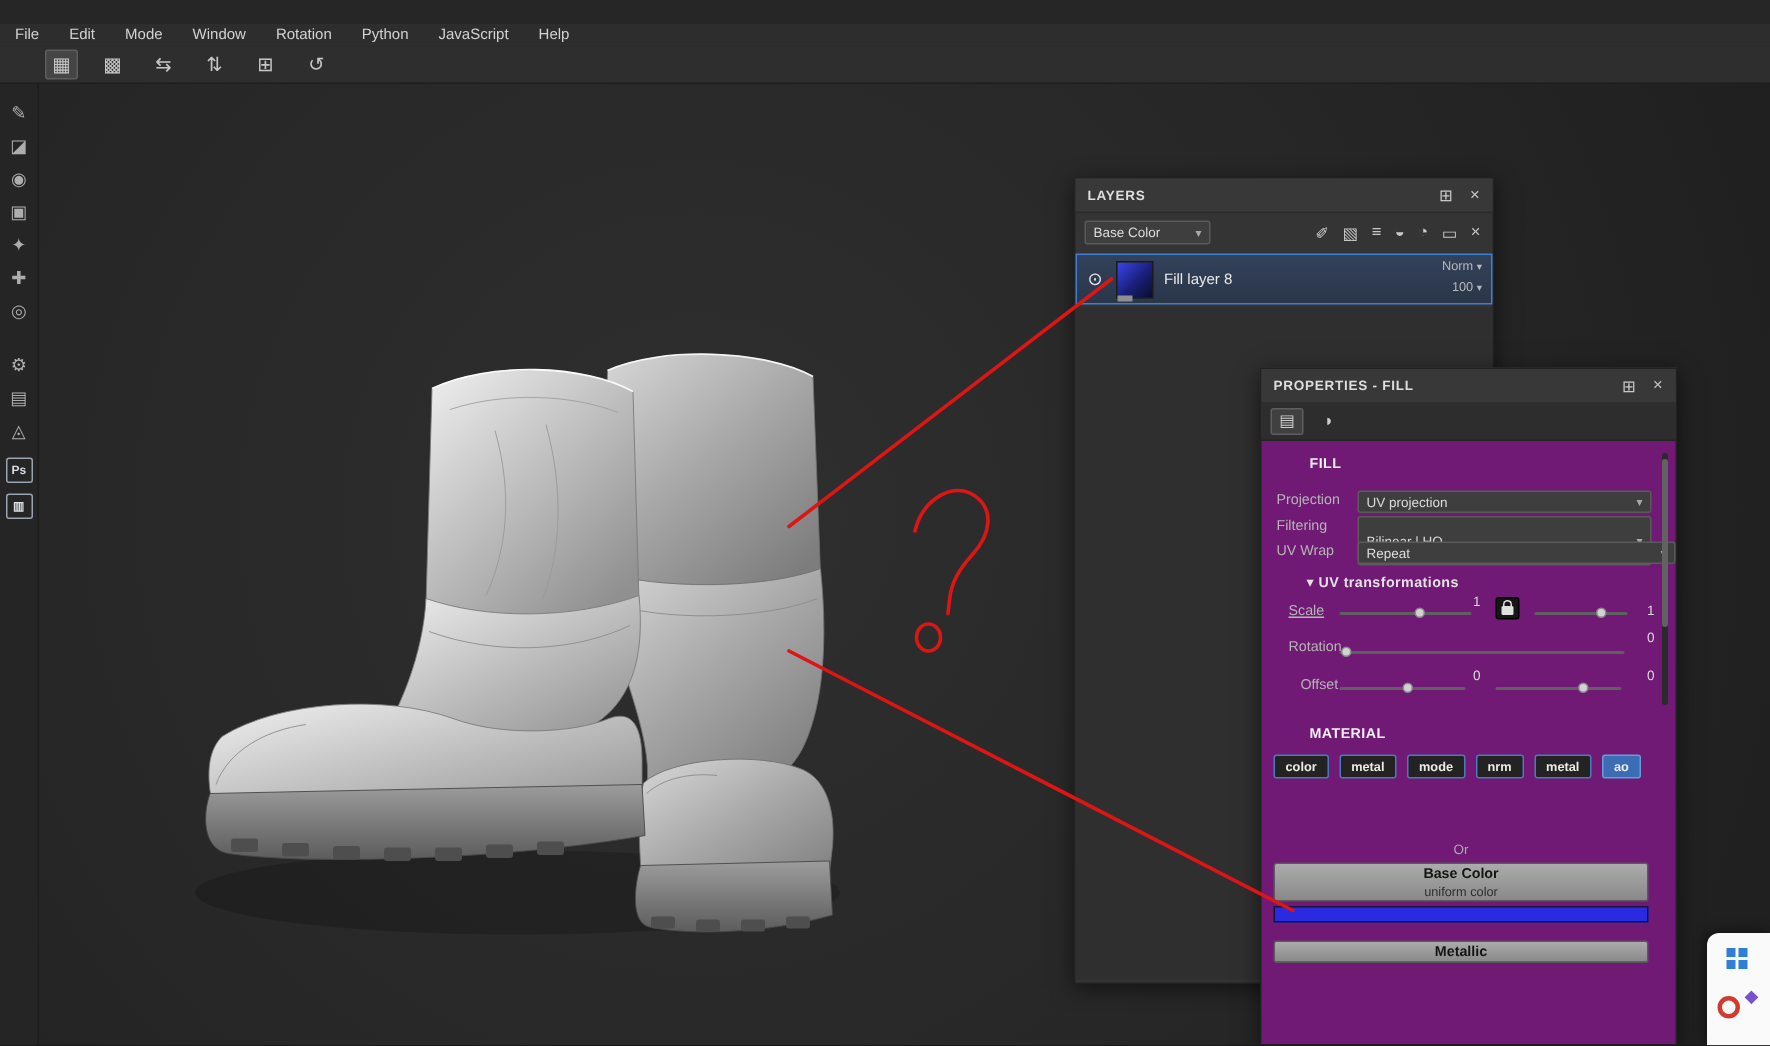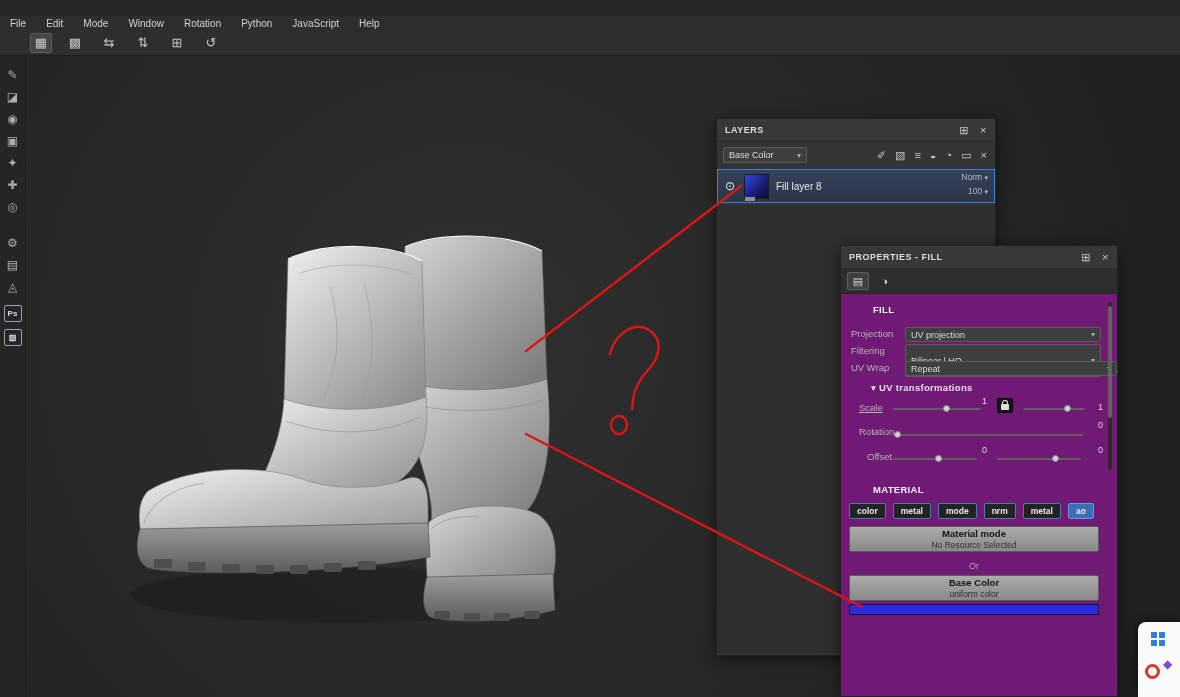--- a/index.html
+++ b/index.html
@@ -285,34 +285,31 @@
 
     <div class="chanrow">
       <span class="chan">color</span>
       <span class="chan">metal</span>
       <span class="chan">mode</span>
       <span class="chan">nrm</span>
       <span class="chan">metal</span>
       <span class="chan active">ao</span>
     </div>
 
-    <div class="gbtn" style="top:280px;height:26px;">
-      <div class="t">Material mode</div>
-      <div class="s">No Resource Selected</div>
-    </div>
 
     <div class="ortext">Or</div>
 
     <div class="gbtn" style="top:329px;height:26px;">
       <div class="t">Base Color</div>
       <div class="s">uniform color</div>
     </div>
 
     <div class="swatch" style="background: rgb(42, 42, 224);"></div>
 
+    <div class="mbar">Metallic</div>
   </div>
 
   <svg class="abs" style="left:0;top:0;width:1180px;height:697px;z-index:60;pointer-events:none;" viewBox="0 0 1180 697">
     <line x1="741" y1="186" x2="526" y2="351" class="annot"></line>
     <line x1="862" y1="607" x2="526" y2="434" class="annot"></line>
     <path d="M 610 354 C 615 333 635 321 649 330 C 663 339 661 356 648 370 C 640 379 634 388 633 400 L 632 409" class="annot"></path>
     <ellipse cx="619" cy="425" rx="8" ry="9" class="annot"></ellipse>
   </svg>
 
   <div class="tray">

